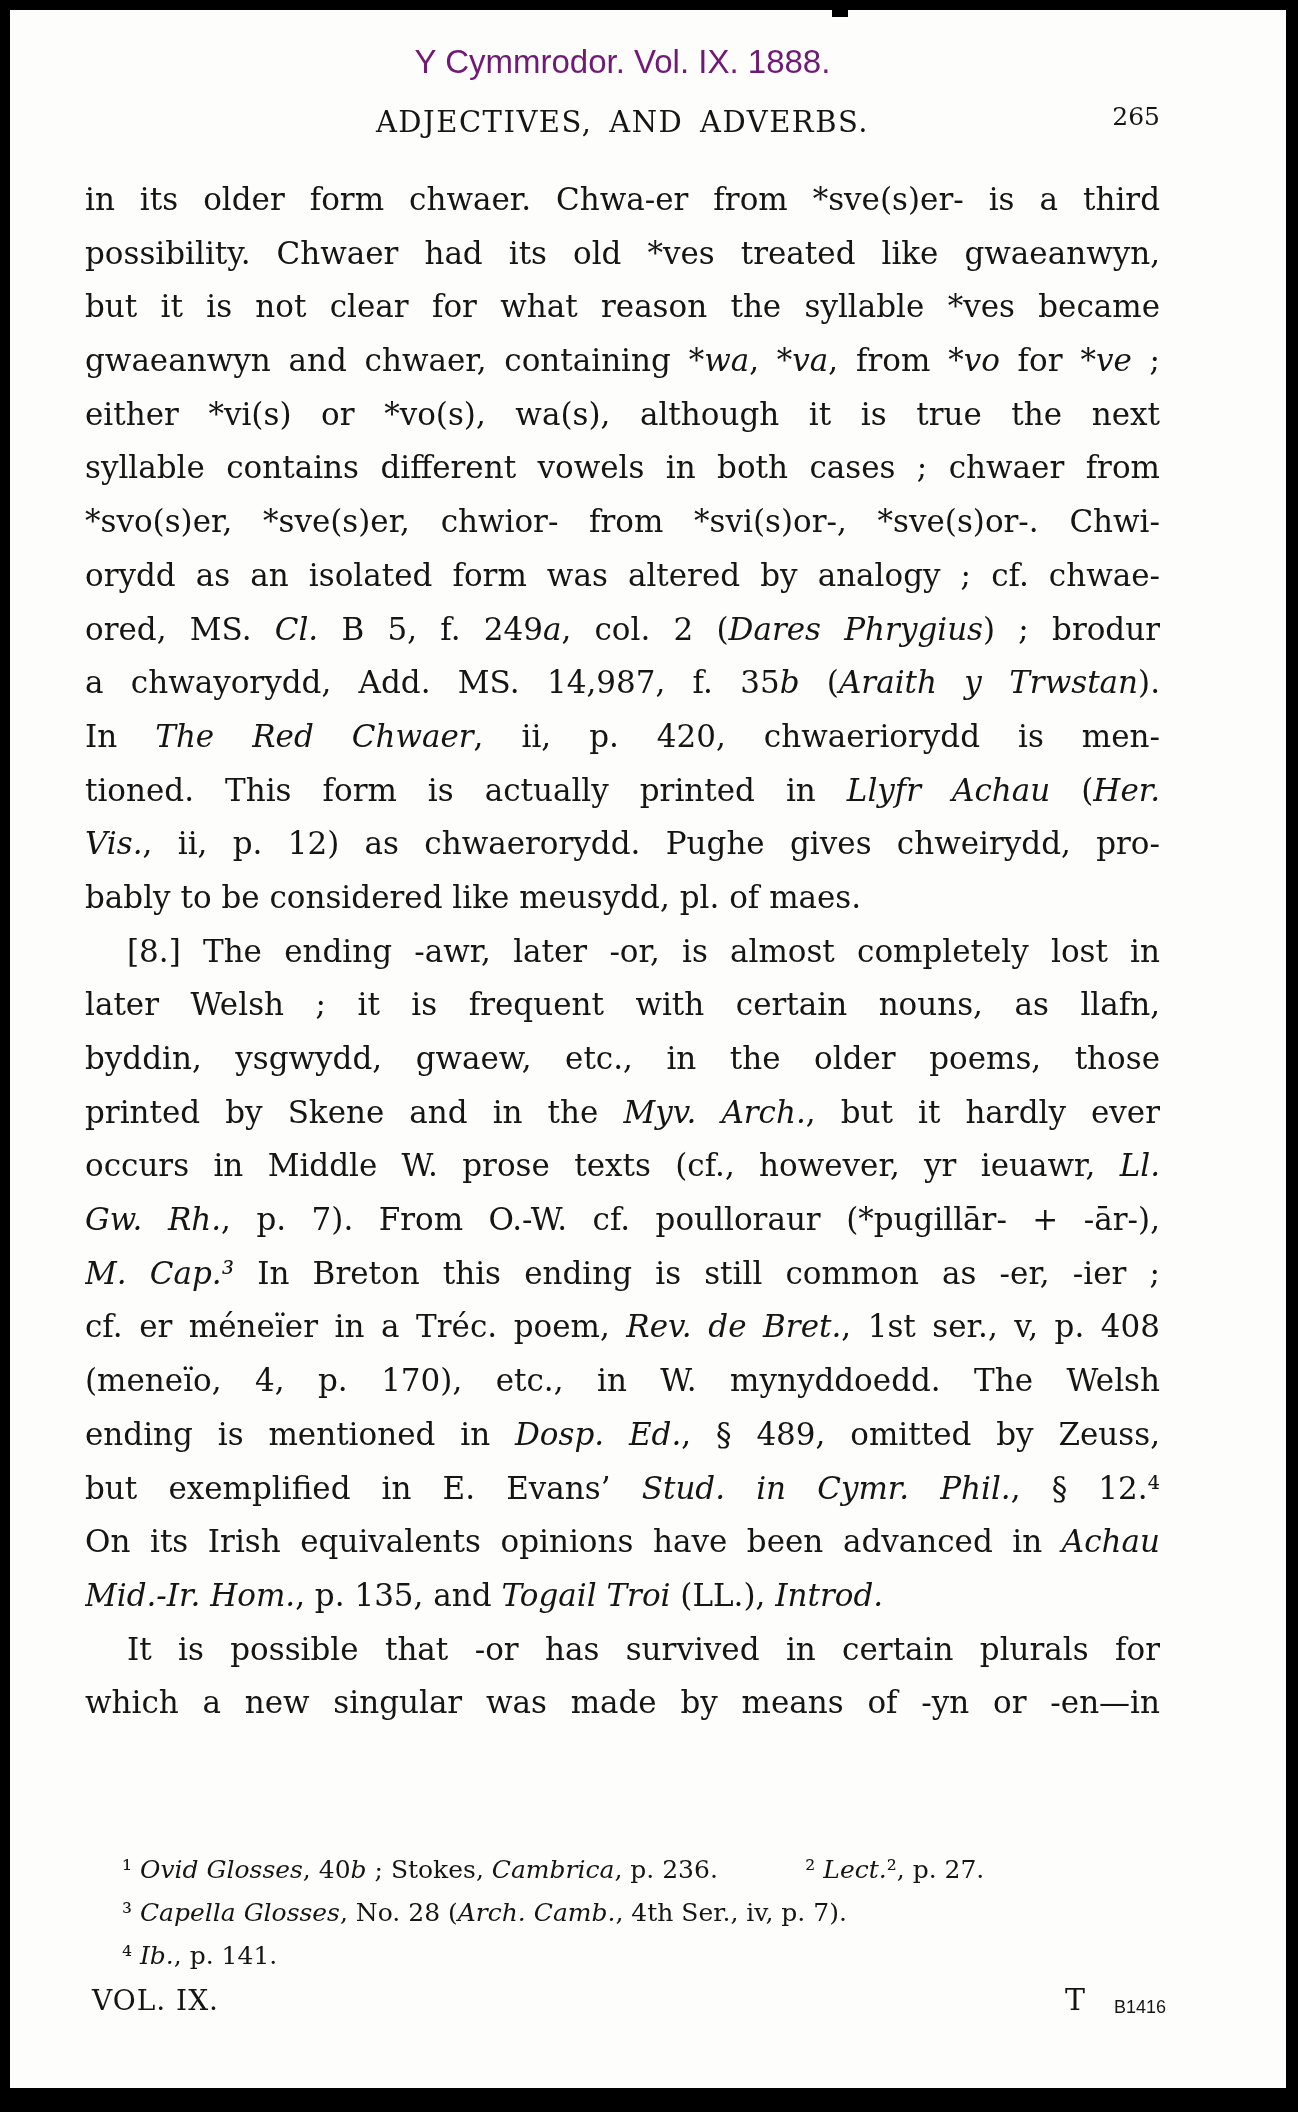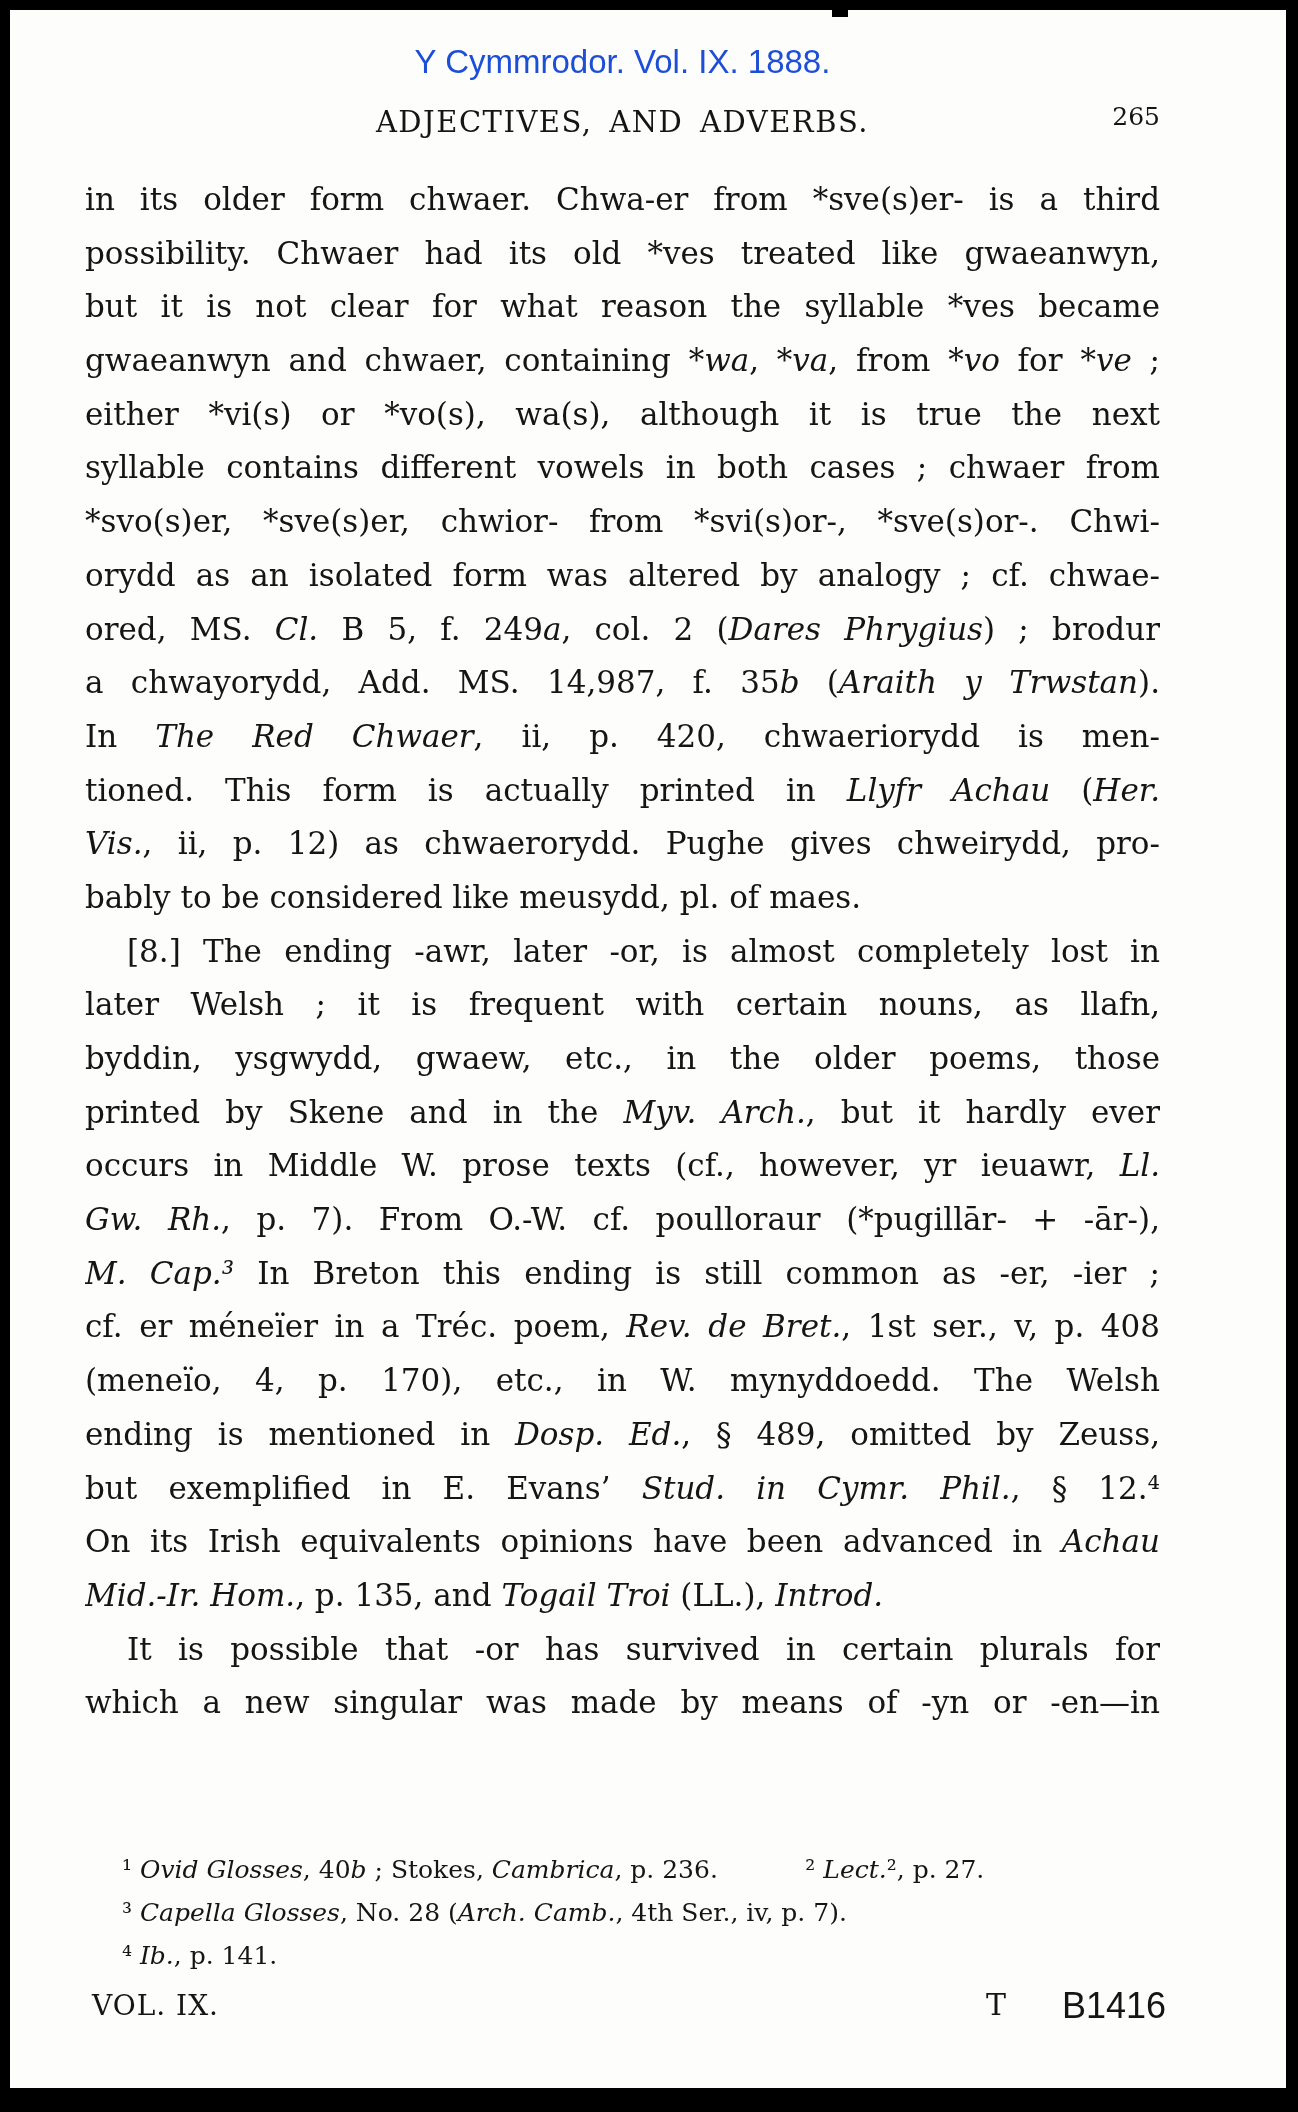--- a/index.html
+++ b/index.html
@@ -7,21 +7,21 @@
     width:1298px;height:2112px;position:relative;background:#000;
     font-family:"DejaVu Serif", serif;
   }
   .page{
     position:absolute;left:10px;top:10px;width:1276px;height:2078px;
     background:#fdfdfc;color:#151515;overflow:hidden;
   }
   .notch{position:absolute;top:0;left:822px;width:16px;height:7px;background:#000;}
   .h-journal{
     position:absolute;top:33px;left:75px;width:1075px;text-align:center;
-    font-family:"Liberation Sans", sans-serif;font-size:33px;color:#1d4ed8;
+    font-family:"Liberation Sans", sans-serif;font-size:33px;color:#701a75;
   }
   .h-running{
     position:absolute;top:95px;left:75px;width:1075px;text-align:center;
     font-size:29px;letter-spacing:1.5px;word-spacing:6px;
   }
   .h-pageno{
     position:absolute;top:92px;right:126px;font-size:25px;
   }
   .body-text{
     position:absolute;top:163px;left:75px;width:1075px;
@@ -40,22 +40,22 @@
   }
   .fn-line{line-height:43px;white-space:pre-wrap;}
   .footer{
     position:absolute;top:1972px;left:82px;right:120px;
     display:flex;justify-content:space-between;align-items:baseline;
   }
   .vol{font-size:28px;letter-spacing:1px;}
   .sig-group{display:flex;align-items:baseline;}
   .sig{font-size:30px;}
   .stamp{
-    font-family:"Liberation Sans", sans-serif;font-size:36px;
-    margin-left:56px;position:relative;top:3px;
+    font-family:"Liberation Sans", sans-serif;font-size:18px;
+    margin-left:29px;position:relative;top:3px;
   }
 </style>
 </head>
 <body>
 
 <div class="page">
   <div class="notch"></div>
 
   <div class="h-journal">Y Cymmrodor. Vol. IX. 1888.</div>
 

